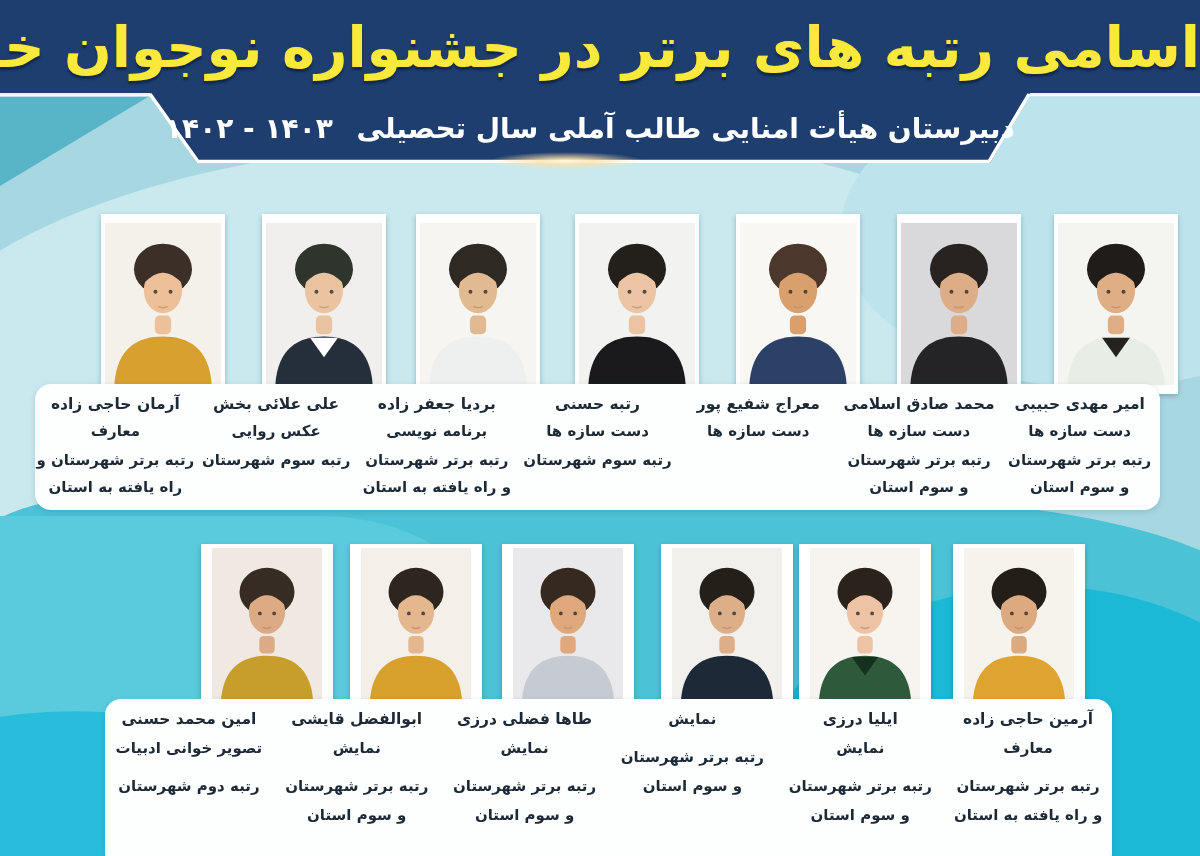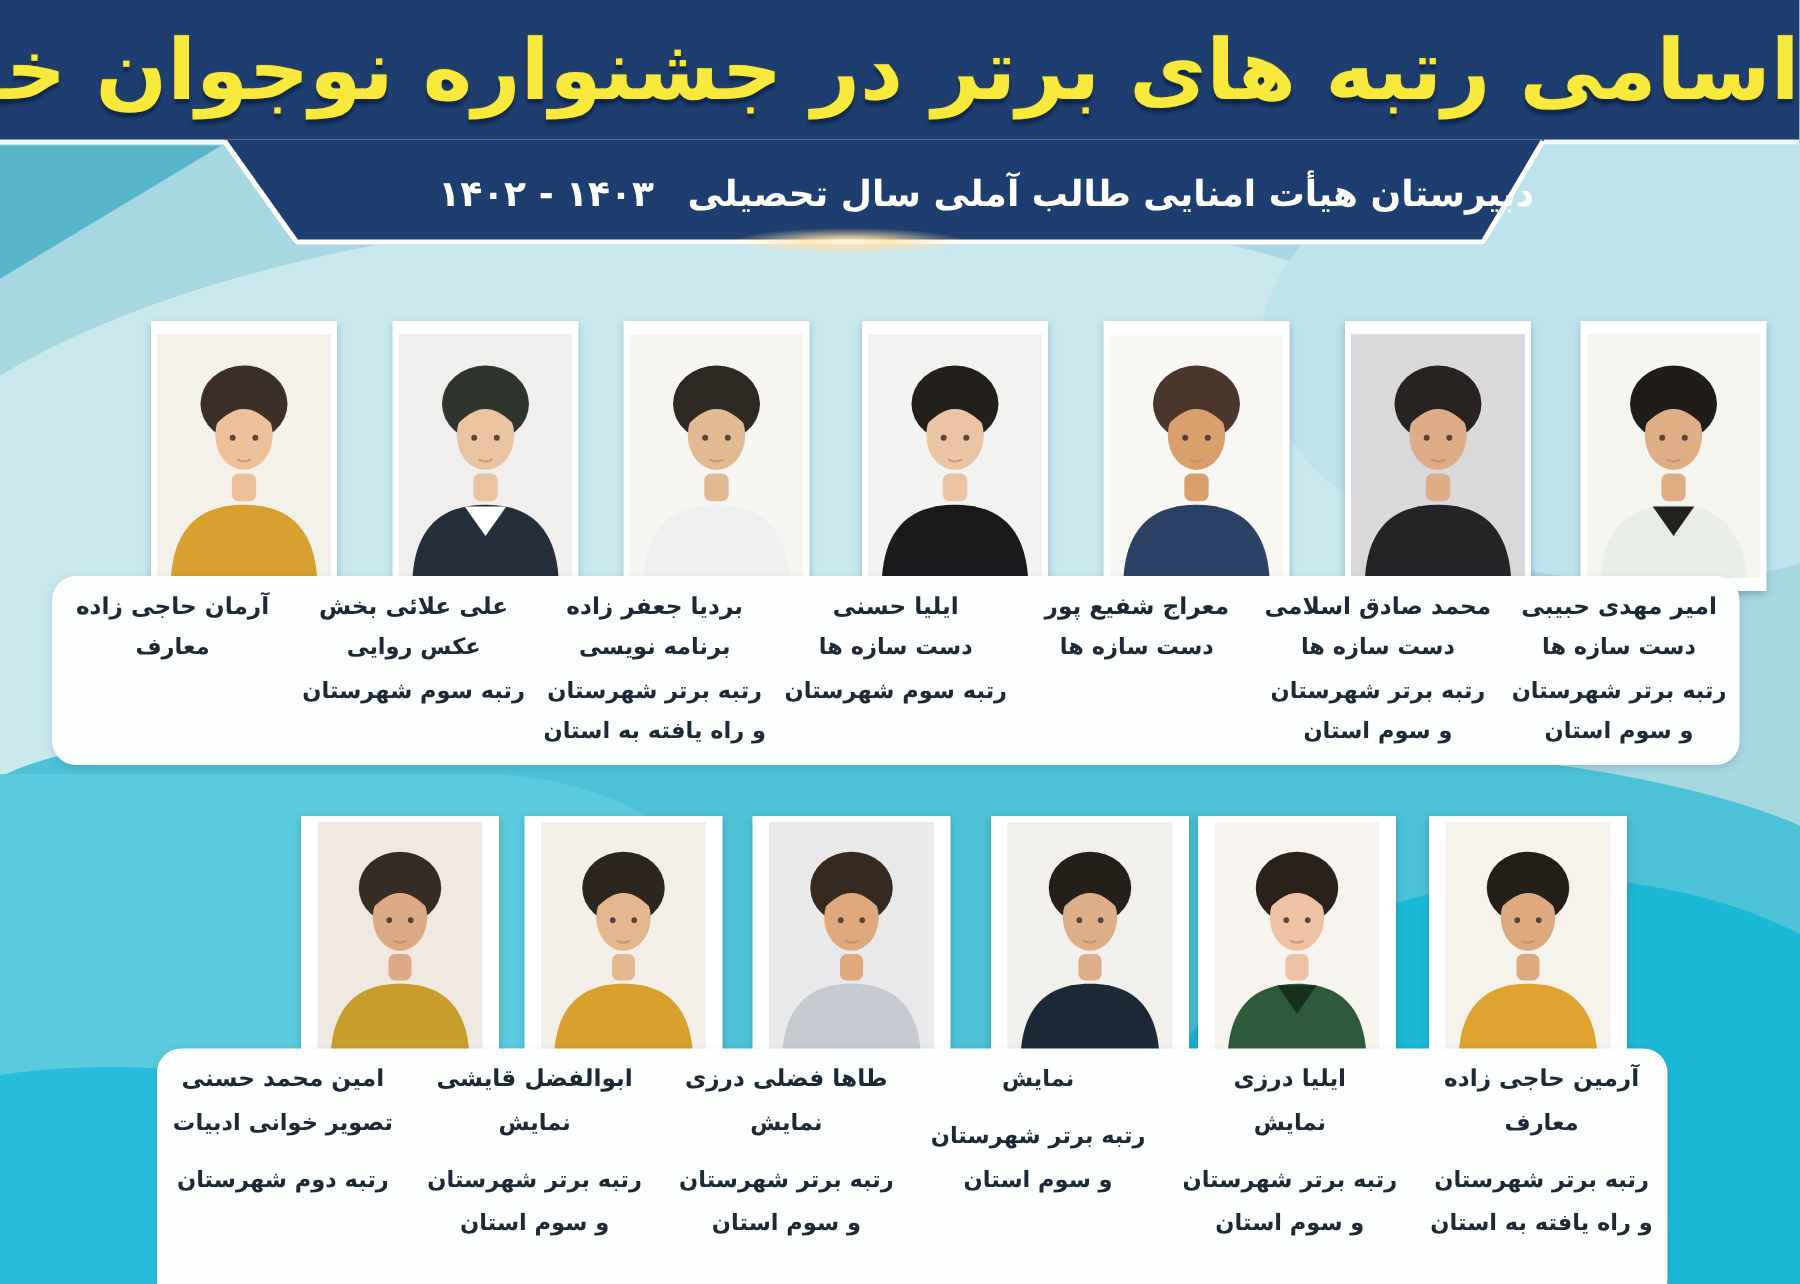--- a/index.html
+++ b/index.html
@@ -25,21 +25,21 @@
   #hero{position:absolute;left:0;top:0;width:1200px;height:190px;}
   #hero svg{position:absolute;left:0;top:0;}
   #hero-title{
     position:absolute;left:0;top:6px;width:1200px;height:84px;line-height:84px;
     text-align:center;font-size:56px;font-weight:bold;color:#fae93d;
     text-shadow:0 3px 2px rgba(8,24,58,0.6), 0 0 1px #8a7a00;
     direction:rtl;white-space:nowrap;
   }
   #hero-sub{
     position:absolute;left:150px;top:99px;width:880px;height:60px;line-height:60px;
-    text-align:right;font-size:24px;font-weight:bold;color:#ffffff;direction:rtl;white-space:nowrap;
+    text-align:center;font-size:28px;font-weight:bold;color:#ffffff;direction:rtl;white-space:nowrap;
   }
   #hero-sub span{margin:0 7px;}
 
   
   .strip{position:absolute;background:#fdffff;border-radius:16px;display:flex;direction:ltr;
     box-shadow:0 2px 6px rgba(30,80,100,0.18);}
   #strip-top{left:35px;top:384px;width:1125px;height:126px;}
   #strip-bottom{left:105px;top:699px;width:1007px;height:170px;}
   .cap{flex:1 1 0;direction:rtl;text-align:center;padding-top:7px;color:#1d2a36;font-weight:bold;min-width:0;}
   .cap div{line-height:27px;font-size:15px;white-space:nowrap;overflow:visible;}
@@ -186,39 +186,43 @@
         <circle cx="56.5" cy="59.5" r="1.7" fill="#3a3230" opacity="0.85"></circle>
         <path d="M46,72 Q50,74.3 54,72" stroke="#b98a70" stroke-width="1.3" fill="none" opacity="0.7"></path>
       </svg>
   </figure>
 </div>
 
 <div class="strip" id="strip-top">
   <div class="cap">
     <div class="cap-name">آرمان حاجی زاده</div>
     <div class="cap-field">معارف</div>
+    <div class="cap-rank">
+        <div>رتبه برتر شهرستان و</div>
+    <div>راه یافته به استان</div>
+      </div>
   </div>
   <div class="cap">
     <div class="cap-name">علی علائی بخش</div>
     <div class="cap-field">عکس روایی</div>
     <div class="cap-rank">
         <div>رتبه سوم شهرستان</div>
     <div></div>
       </div>
   </div>
   <div class="cap">
     <div class="cap-name">بردیا جعفر زاده</div>
     <div class="cap-field">برنامه نویسی</div>
     <div class="cap-rank">
         <div>رتبه برتر شهرستان</div>
     <div>و راه یافته به استان</div>
       </div>
   </div>
   <div class="cap">
-    <div class="cap-name">ایلیا حسنی</div>
+    <div class="cap-name">رتبه حسنی</div>
     <div class="cap-field">دست سازه ها</div>
     <div class="cap-rank">
         <div>رتبه سوم شهرستان</div>
     <div></div>
       </div>
   </div>
   <div class="cap">
     <div class="cap-name">معراج شفیع پور</div>
     <div class="cap-field">دست سازه ها</div>
     <div class="cap-rank">

